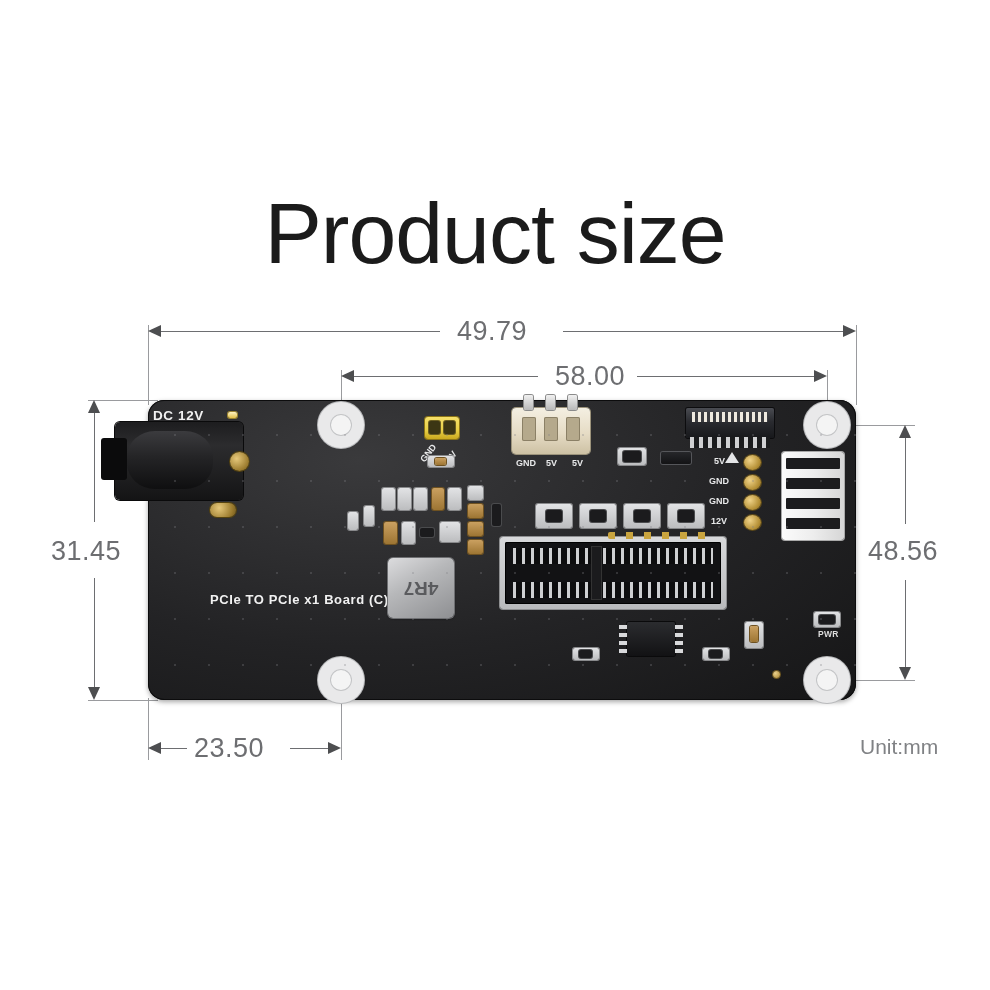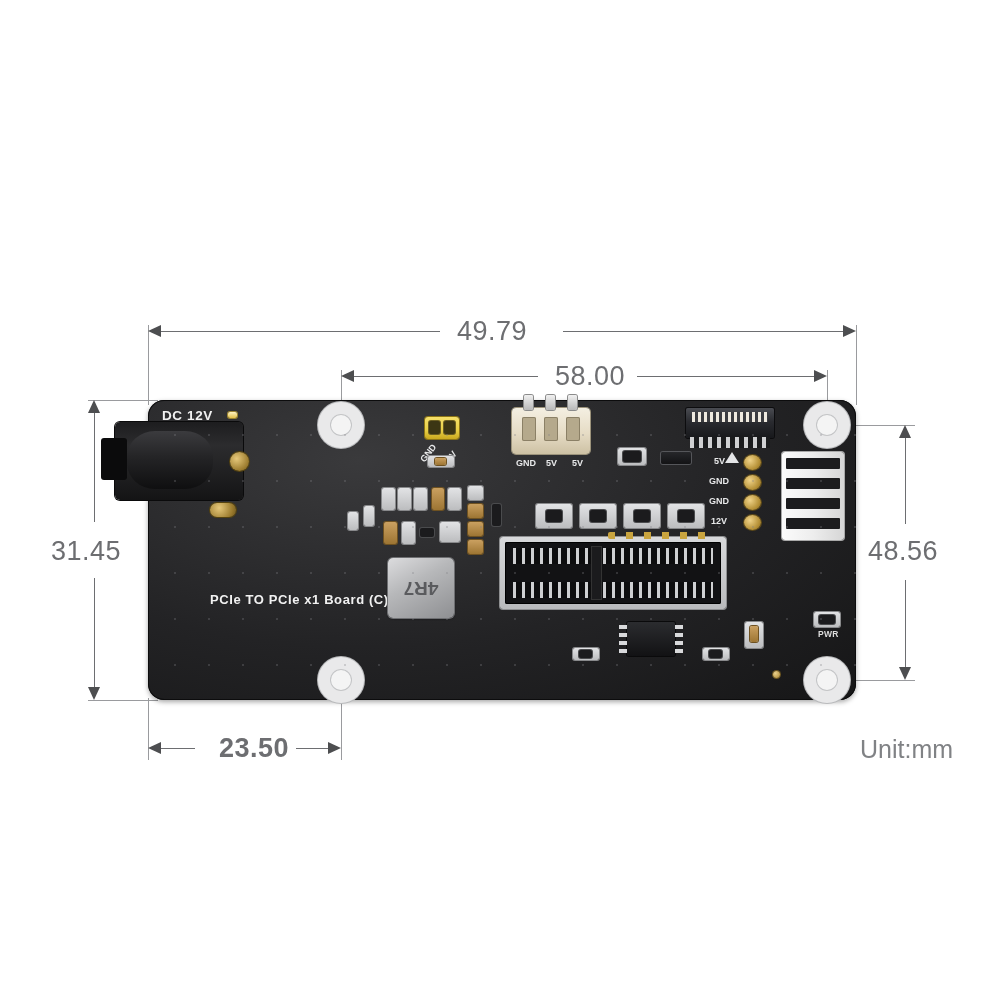--- a/index.html
+++ b/index.html
@@ -31,21 +31,21 @@
     position:absolute;
     font-size:27px;
     color:#6d6e71;
     letter-spacing:0.5px;
     white-space:nowrap;
     background:#ffffff;
     padding:0 7px;
   }
   .unit{
     position:absolute;
-    font-size:25px;
+    font-size:21px;
     color:#808285;
     white-space:nowrap;
   }
 
   
   .exline{position:absolute;background:#9a9b9e;}
   .vline{width:1px;}
   .hline{height:1px;}
 
   
@@ -220,20 +220,21 @@
   .tri{position:absolute;width:0;height:0;border-left:7px solid transparent;border-right:7px solid transparent;border-bottom:11px solid #e4e5e7;}
 
   .marker{position:absolute;color:#e8e9ea;font-size:9px;font-weight:bold;white-space:nowrap;font-family:"Liberation Sans", sans-serif;}
   .markrot{transform:rotate(-52deg);transform-origin:left bottom;}
 </style>
 </head>
 <body>
 
 <div id="stage">
 
+  <div class="title">Product size</div>
 
   <div class="exline vline" style="left:148px;top:325px;height:80px;"></div>
   <div class="exline vline" style="left:856px;top:325px;height:80px;"></div>
   <div class="dimline h" style="left:155px;top:331px;width:285px;"></div>
   <div class="dimline h" style="left:563px;top:331px;width:286px;"></div>
   <div class="arrow left" style="left:148px;top:325px;"></div>
   <div class="arrow right" style="left:843px;top:325px;"></div>
   <div class="dimtext" style="left:450px;top:316px;">49.79</div>
 
   <div class="exline vline" style="left:341px;top:370px;height:40px;"></div>
@@ -259,39 +260,39 @@
   <div class="arrow up" style="left:899px;top:425px;"></div>
   <div class="arrow down" style="left:899px;top:667px;"></div>
   <div class="dimtext" style="left:861px;top:536px;">48.56</div>
 
   <div class="exline vline" style="left:148px;top:698px;height:62px;"></div>
   <div class="exline vline" style="left:341px;top:690px;height:70px;"></div>
   <div class="dimline h" style="left:155px;top:748px;width:40px;"></div>
   <div class="dimline h" style="left:290px;top:748px;width:44px;"></div>
   <div class="arrow left" style="left:148px;top:742px;"></div>
   <div class="arrow right" style="left:328px;top:742px;"></div>
-  <div class="dimtext" style="left:212px;top:733px;font-weight:bold;">23.50</div>
+  <div class="dimtext" style="left:187px;top:733px;">23.50</div>
 
   <div class="unit" style="left:860px;top:735px;">Unit:mm</div>
 
   <div class="pcb">
 
     <div class="hole" style="left:170px;top:2px;"></div>
     <div class="hole" style="left:656px;top:2px;"></div>
     <div class="hole" style="left:170px;top:257px;"></div>
     <div class="hole" style="left:656px;top:257px;"></div>
 
     <div class="dcjack">
       <div class="pinhole"></div>
       <div class="barrel"></div>
     </div>
     <div class="jackscrew" style="left:82px;top:52px;"></div>
     <div class="jackscrew" style="left:62px;top:103px;width:26px;height:14px;border-radius:7px;"></div>
 
-    <div class="silk" style="left:14px;top:8px;">DC 12V</div>
+    <div class="silk" style="left:5px;top:8px;">DC 12V</div>
     <div class="silk-led" style="left:80px;top:12px;"></div>
 
     <div class="silk" style="left:14px;top:192px;font-size:13px;padding-left:48px;">PCIe TO PCIe x1 Board (C)</div>
 
     <div class="jumper" style="left:277px;top:17px;">
       <i style="left:4px;"></i>
         <i style="right:4px;"></i>
     </div>
     <div class="marker markrot" style="left:278px;top:54px;">GND</div>
     <div class="marker markrot" style="left:304px;top:54px;">5V</div>

